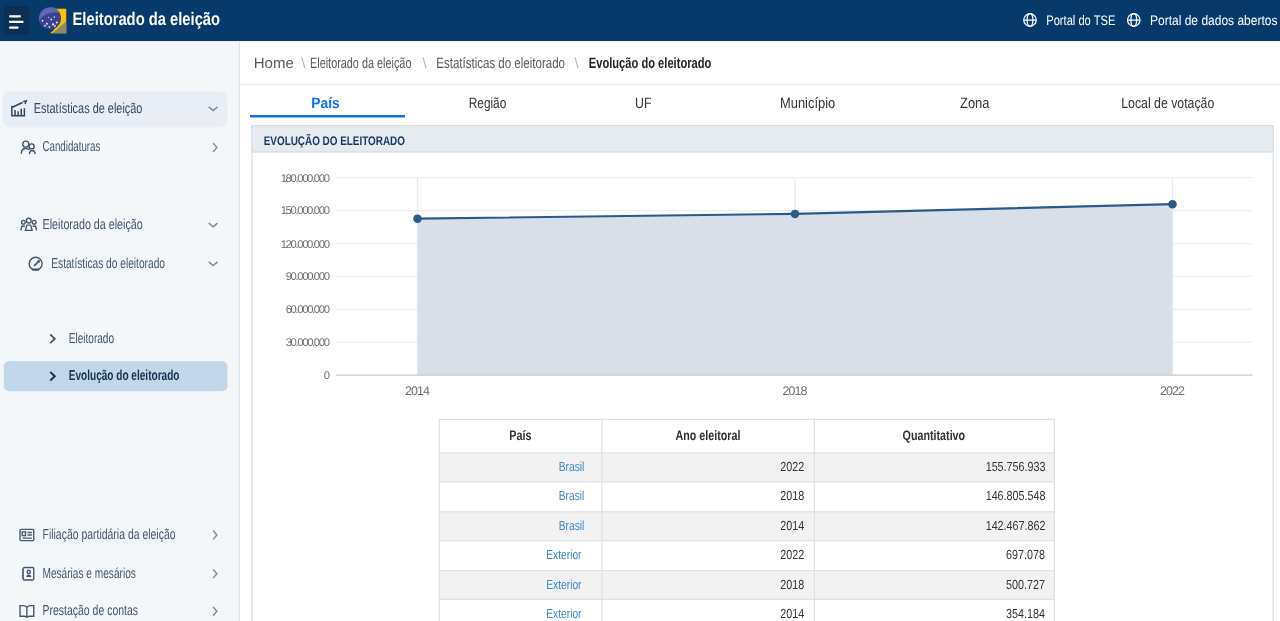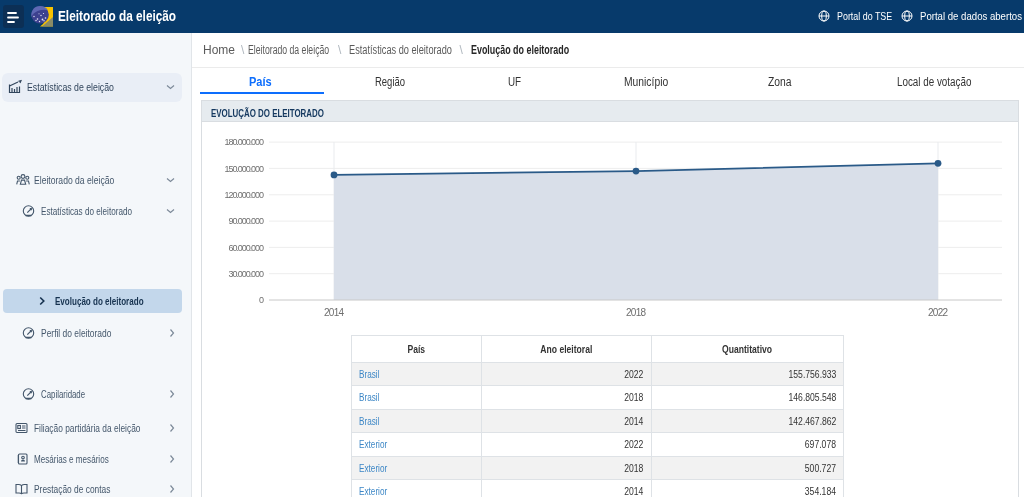--- a/index.html
+++ b/index.html
@@ -26,21 +26,21 @@
 .tab.act{color:#0d6efd;font-weight:bold}
 #tabline{position:absolute;left:200px;top:92px;width:124px;height:2px;background:#0d6efd}
 #panel{position:absolute;left:201px;top:100px;width:818px;height:397px;background:#fff;border:1px solid #d9dde1;border-bottom:none}
 #phead{position:absolute;left:201px;top:100px;width:818px;height:22px;background:#e6ebef;border:1px solid #d9dde1;line-height:21px}
 #phead span{display:inline-block;margin-left:9px;font-size:10px;font-weight:bold;color:#13375e;transform:scaleX(0.792);transform-origin:0 50%;white-space:nowrap}
 
 #tbl{position:absolute;left:351px;top:335px;border-collapse:collapse;font-size:10.5px;color:#333;table-layout:fixed}
 #tbl th{border:1px solid #dee2e6;font-weight:bold;height:26.5px;text-align:center;background:#fff;font-size:11px}
 #tbl td{border:1px solid #dee2e6;height:23.5px;padding:0 7px}
 #tbl tr.g td{background:#f2f2f2}
-#tbl td.l{text-align:left;color:#3d87c6}
+#tbl td.l{text-align:right;color:#3d87c6}
 #tbl th span{display:inline-block;transform:scaleX(0.78)}
 #tbl td.r span{display:inline-block;transform:scaleX(0.82);transform-origin:100% 50%}
 #tbl td.l span{display:inline-block;transform:scaleX(0.78);transform-origin:0 50%}
 #tbl td.r{text-align:right}
 </style></head>
 <body>
 <div id="topbar">
   <div id="burger">
     <svg width="21" height="23" viewBox="0 0 21 23">
         <g stroke="#fff" stroke-width="1.8" stroke-linecap="round">
@@ -103,20 +103,34 @@
           <path d="M9 12.5 L9 7.5"></path>
           <path d="M1.5 6.5 L10 2.5"></path>
           <path d="M10.5 1.8 L13 1.2 L12 3.6"></path>
         </g>
       </svg>
     <span class="lbl" style="left:27px;transform:translateY(-50%) scaleX(0.76)">Estatísticas de eleição</span>
     <svg class="chev" width="9" height="6" viewBox="0 0 9 6">
         <path d="M1 1.5 L4.5 4.5 L8 1.5" fill="none" stroke="#7d8a99" stroke-width="1.2"></path>
       </svg>
   </div>
+  <div class="mi" style="top:70px">
+    <svg class="ic" style="left:16px" width="13" height="13" viewBox="0 0 13 13">
+        <g fill="none" stroke="#44576b" stroke-width="1.1">
+          <circle cx="4.6" cy="3.8" r="2.4"></circle>
+          <path d="M1 11.5 Q1.2 7.3 4.6 7.3 Q6.5 7.3 7.5 8.5"></path>
+          <circle cx="9.3" cy="5.6" r="2"></circle>
+          <path d="M7.5 11.8 Q7.8 8.8 9.8 8.9 Q11.6 9 12.3 11.8"></path>
+        </g>
+      </svg>
+    <span class="lbl" style="left:34px;transform:translateY(-50%) scaleX(0.676)">Candidaturas</span>
+    <svg class="chev" width="6" height="9" viewBox="0 0 6 9">
+        <path d="M1.5 1 L4.5 4.5 L1.5 8" fill="none" stroke="#7d8a99" stroke-width="1.2"></path>
+      </svg>
+  </div>
   <div class="mi" style="top:132px">
     <svg class="ic" style="left:16px" width="14" height="13" viewBox="0 0 14 13">
         <g fill="none" stroke="#44576b" stroke-width="1.1">
           <circle cx="7" cy="3" r="1.9"></circle>
           <path d="M4.3 10.8 L5.5 6.6 L8.5 6.6 L9.7 10.8 Z"></path>
           <circle cx="2.7" cy="4.3" r="1.5"></circle>
           <path d="M0.7 10.8 L1.5 7.5 L3.9 7.5"></path>
           <circle cx="11.3" cy="4.3" r="1.5"></circle>
           <path d="M13.3 10.8 L12.5 7.5 L10.1 7.5"></path>
         </g>
@@ -132,51 +146,31 @@
           <circle cx="6.5" cy="6.5" r="5.2"></circle>
           <path d="M5.3 8.2 L9.3 4.2 M7.8 4.2 L9.3 4.2 L9.3 5.7" stroke-width="1.2"></path>
           <path d="M3.5 11 L9.5 11" stroke-width="1.6"></path>
         </g>
       </svg>
     <span class="lbl" style="left:41px;transform:translateY(-50%) scaleX(0.708)">Estatísticas do eleitorado</span>
     <svg class="chev" width="9" height="6" viewBox="0 0 9 6">
         <path d="M1 1.5 L4.5 4.5 L8 1.5" fill="none" stroke="#7d8a99" stroke-width="1.2"></path>
       </svg>
   </div>
+  <div class="mi" style="top:222.5px">
+    <svg class="ic" style="left:39px" width="6" height="9" viewBox="0 0 6 9">
+        <path d="M1.2 1 L4.8 4.5 L1.2 8" fill="none" stroke="#44576b" stroke-width="1.5"></path>
+      </svg>
+    <span class="lbl" style="left:55px;transform:translateY(-50%) scaleX(0.70)">Eleitorado</span>
+  </div>
   <div class="mi" style="top:252.5px;color:#16324f;font-weight:bold">
     <svg class="ic" style="left:39px" width="6" height="9" viewBox="0 0 6 9">
         <path d="M1.2 1 L4.8 4.5 L1.2 8" fill="none" stroke="#16324f" stroke-width="1.6"></path>
       </svg>
     <span class="lbl" style="left:55px;transform:translateY(-50%) scaleX(0.70)">Evolução do eleitorado</span>
-  </div>
-  <div class="mi" style="top:285px">
-    <svg class="ic" style="left:22px" width="13" height="13" viewBox="0 0 13 13">
-        <g fill="none" stroke="#44576b" stroke-width="1.1">
-          <circle cx="6.5" cy="6.5" r="5.2"></circle>
-          <path d="M5.3 8.2 L9.3 4.2 M7.8 4.2 L9.3 4.2 L9.3 5.7" stroke-width="1.2"></path>
-          <path d="M3.5 11 L9.5 11" stroke-width="1.6"></path>
-        </g>
-      </svg>
-    <span class="lbl" style="left:41px;transform:translateY(-50%) scaleX(0.734)">Perfil do eleitorado</span>
-    <svg class="chev" width="6" height="9" viewBox="0 0 6 9">
-        <path d="M1.5 1 L4.5 4.5 L1.5 8" fill="none" stroke="#7d8a99" stroke-width="1.2"></path>
-      </svg>
-  </div>
-  <div class="mi" style="top:346px">
-    <svg class="ic" style="left:22px" width="13" height="13" viewBox="0 0 13 13">
-        <g fill="none" stroke="#44576b" stroke-width="1.1">
-          <circle cx="6.5" cy="6.5" r="5.2"></circle>
-          <path d="M5.3 8.2 L9.3 4.2 M7.8 4.2 L9.3 4.2 L9.3 5.7" stroke-width="1.2"></path>
-          <path d="M3.5 11 L9.5 11" stroke-width="1.6"></path>
-        </g>
-      </svg>
-    <span class="lbl" style="left:41px;transform:translateY(-50%) scaleX(0.683)">Capilaridade</span>
-    <svg class="chev" width="6" height="9" viewBox="0 0 6 9">
-        <path d="M1.5 1 L4.5 4.5 L1.5 8" fill="none" stroke="#7d8a99" stroke-width="1.2"></path>
-      </svg>
   </div>
   <div class="mi" style="top:380px">
     <svg class="ic" style="left:15px" width="13" height="12" viewBox="0 0 13 12">
         <g fill="none" stroke="#44576b" stroke-width="1.1">
           <rect x="1" y="1.5" width="11" height="9" rx="1"></rect>
           <rect x="2.8" y="3.5" width="2.6" height="3"></rect>
           <path d="M7 4 L10.5 4 M7 6 L10.5 6 M3 8.5 L10.5 8.5"></path>
         </g>
       </svg>
     <span class="lbl" style="left:34px;transform:translateY(-50%) scaleX(0.727)">Filiação partidária da eleição</span>

